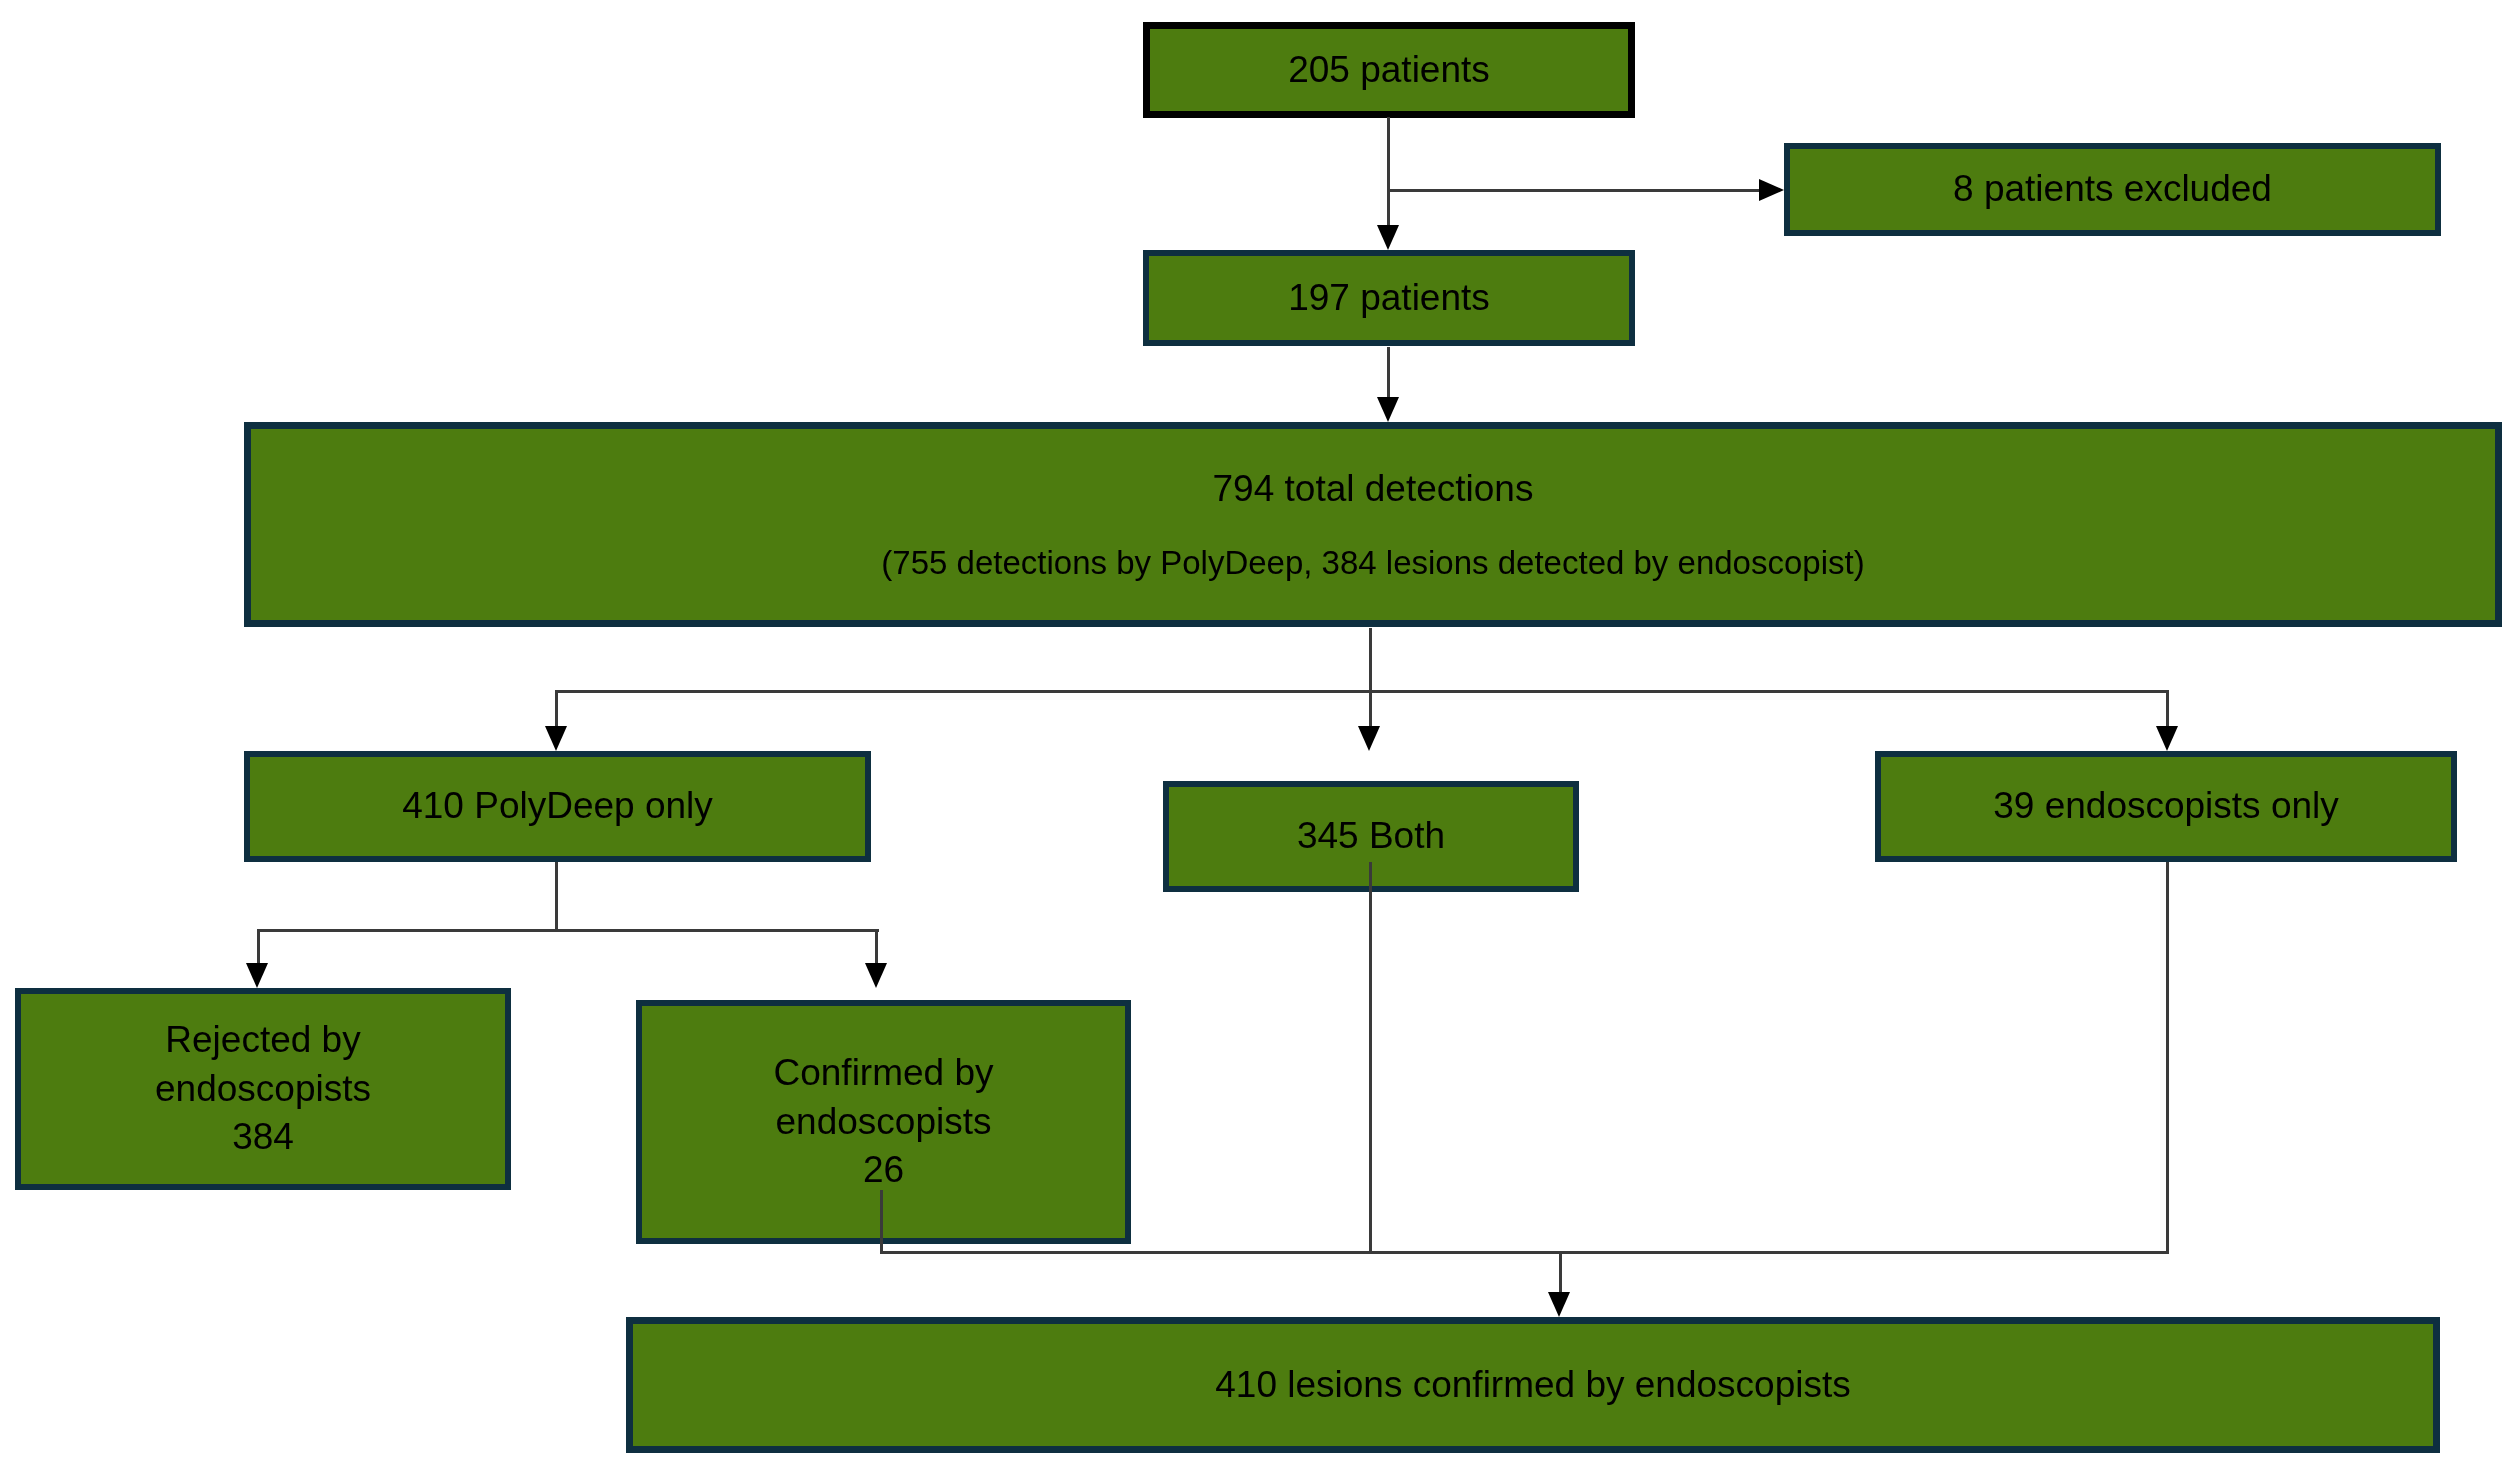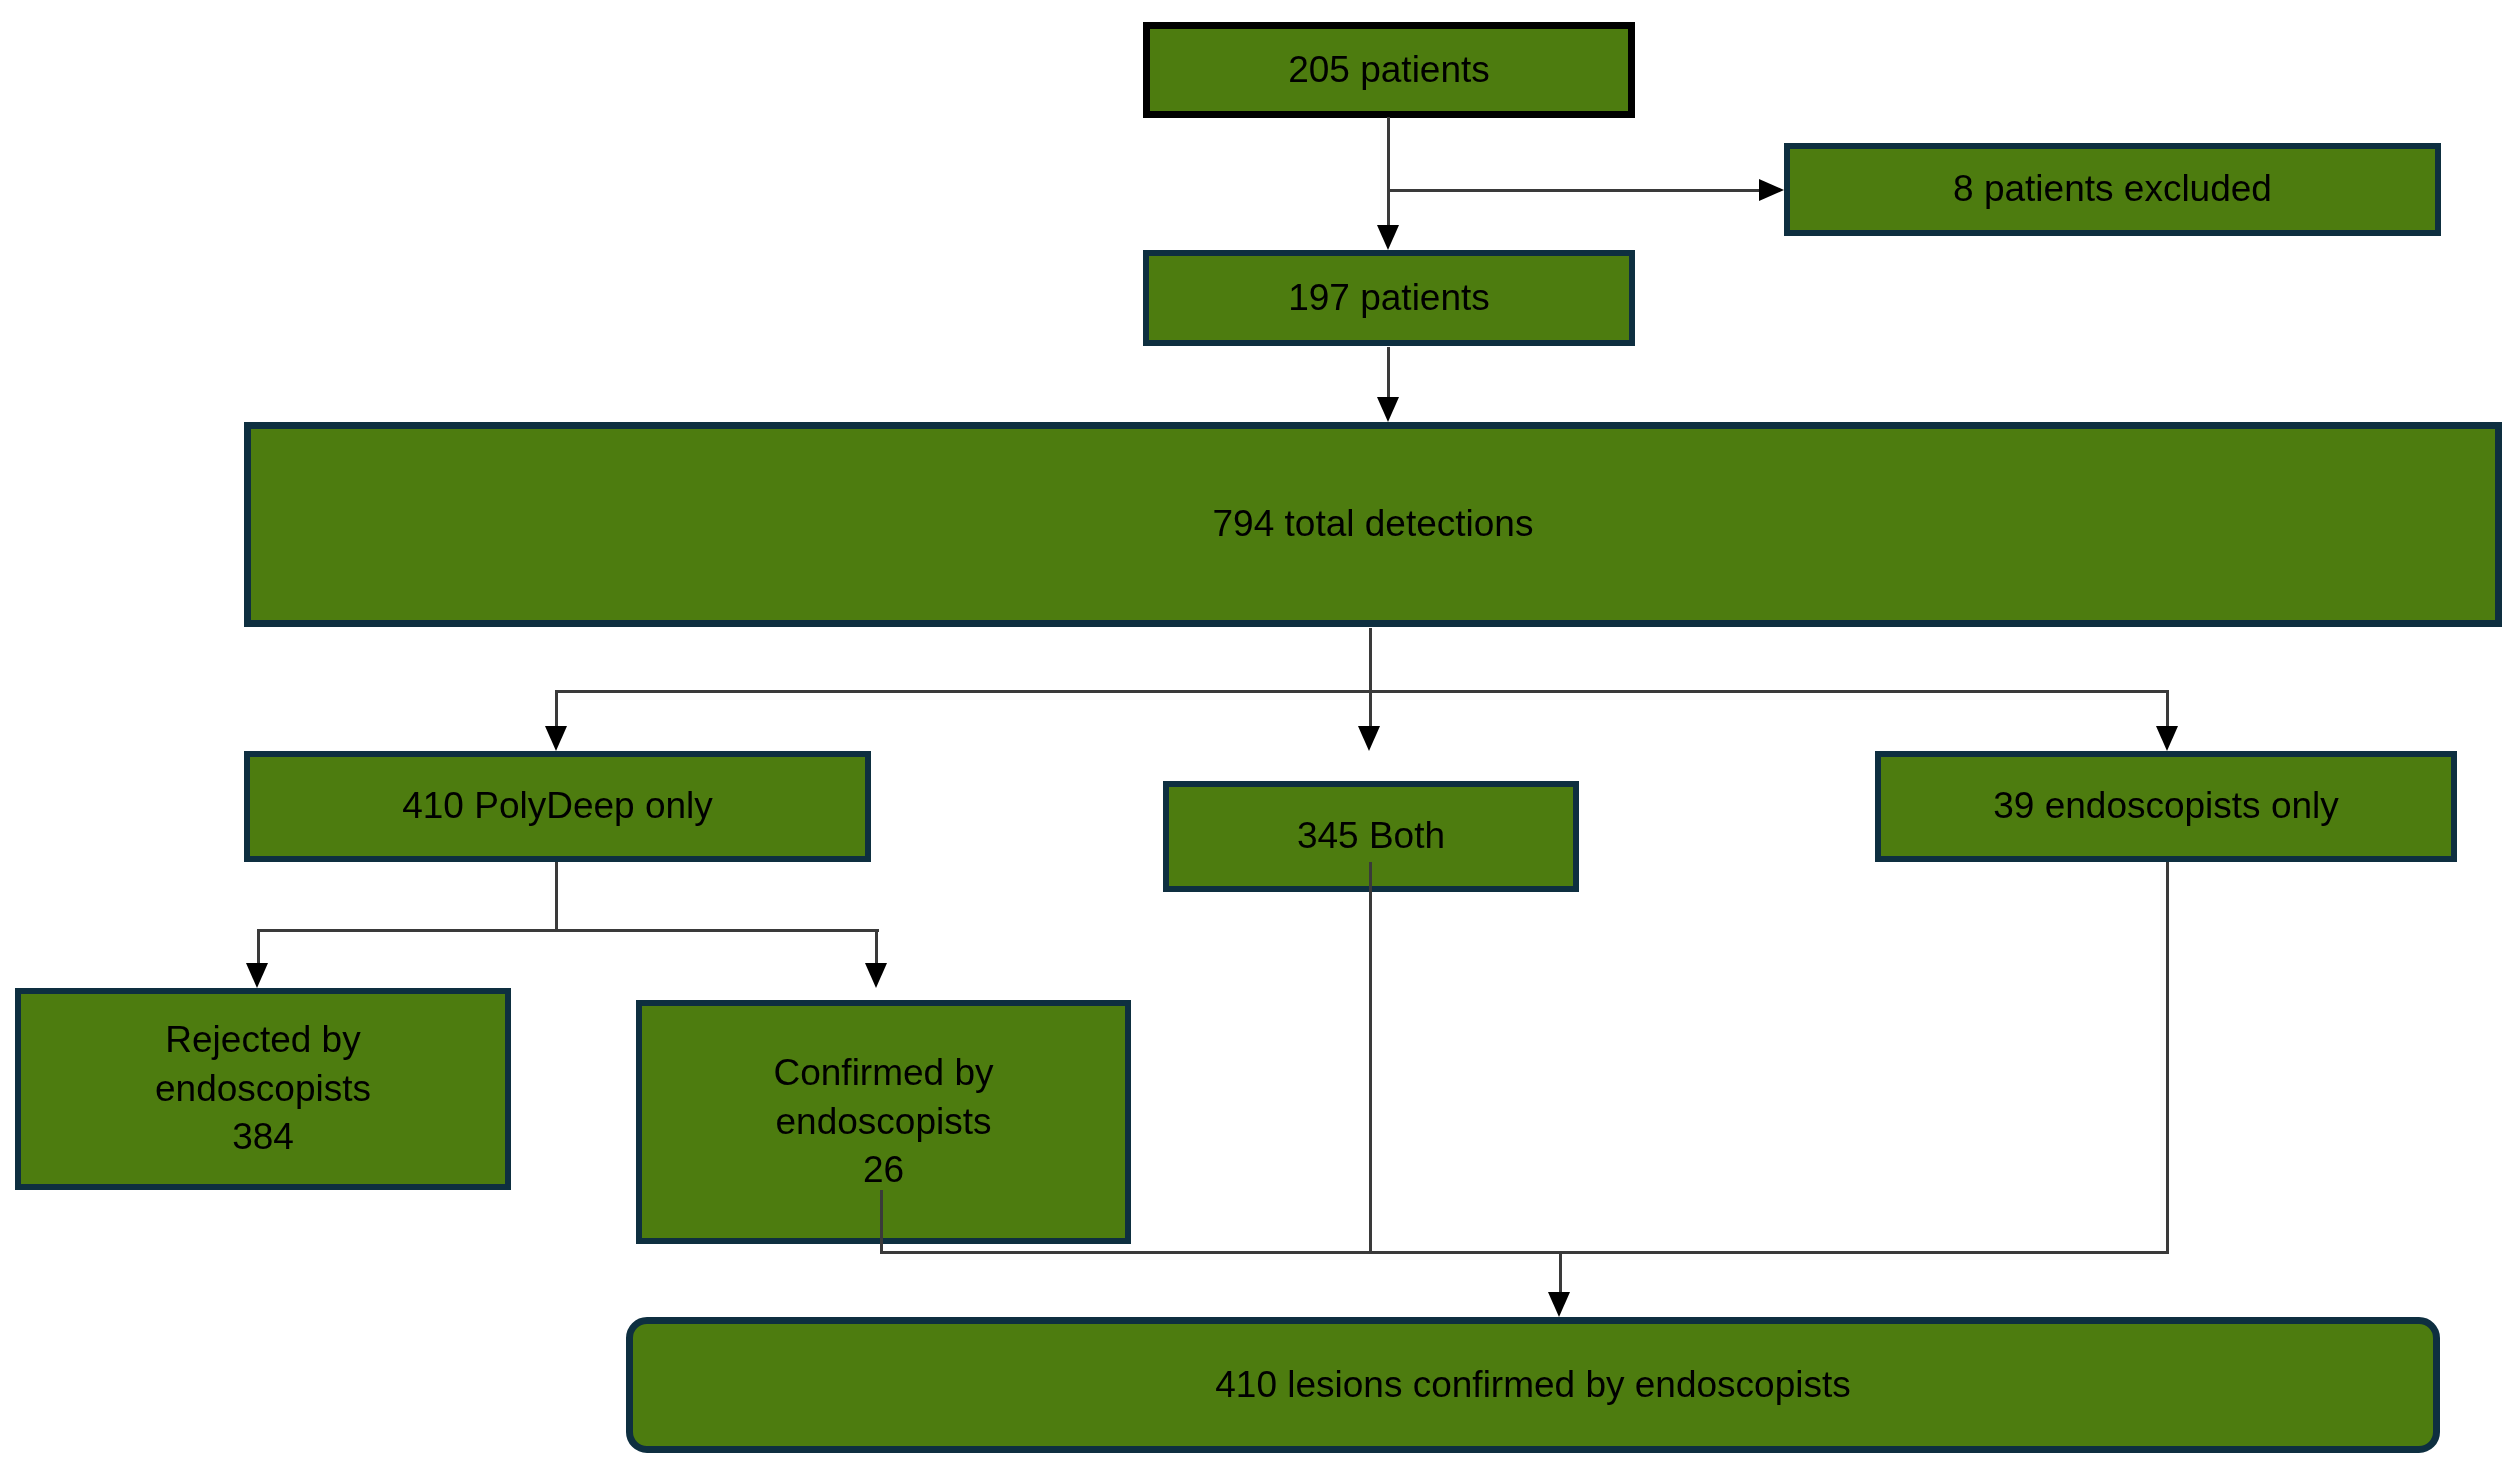--- a/index.html
+++ b/index.html
@@ -25,21 +25,21 @@
   #b205   {left:1143px;top:22.4px;  width:492px; height:96px;border-color:#000;border-width:7.5px;}
   #bexcl  {left:1784px;top:143px; width:657px; height:93px;}
   #b197   {left:1143px;top:250px; width:492px; height:96px;}
   #b794   {left:244px; top:422px; width:2258px;height:205px;border-width:7.5px;gap:27px;}
   #b794 .sub{font-size:33px;}
   #bpoly  {left:244px; top:751px; width:627px; height:111px;}
   #bboth  {left:1163px;top:751px; width:416px; height:111px;margin-top:30px;}
   #bendo  {left:1875px;top:751px; width:582px; height:111px;}
   #brej   {left:15px;  top:988px;width:496px; height:202px;}
   #bconf  {left:636px; top:1000px;width:495px; height:244px;}
-  #bfinal {left:626px; top:1317px;width:1814px;height:136px;border-width:7.5px;border-radius:21px;}
+  #bfinal {left:626px; top:1317px;width:1814px;height:136px;border-width:7.5px;}
 
   
   #l-v1     {left:1387px;top:117px; width:2.5px;   height:110px;}
   #a-197    {left:1377px;top:225px;}
   #l-h1     {left:1387px;top:189px; width:374px; height:3.3px;}
   #a-excl   {left:1759px;top:179px;}
   #l-v2     {left:1387px;top:347px; width:2.5px;   height:52px;}
   #a-794    {left:1377px;top:397px;}
   #l-v3     {left:1369px;top:628px; width:2.5px;   height:66px;}
   #l-bh     {left:555px; top:690px; width:1614px;height:3.3px;}
@@ -74,20 +74,21 @@
   <div class="box" id="bexcl">
     <span class="lbl">8 patients excluded</span>
   </div>
 
   <div class="box" id="b197">
     <span class="lbl">197 patients</span>
   </div>
 
   <div class="box" id="b794">
     <span class="lbl">794 total detections</span>
+    <span class="lbl sub">(755 detections by PolyDeep, 384 lesions detected by endoscopist)</span>
   </div>
 
   <div class="box" id="bpoly">
     <span class="lbl">410 PolyDeep only</span>
   </div>
 
   <div class="box" id="bboth">
     <span class="lbl">345 Both</span>
   </div>
 

